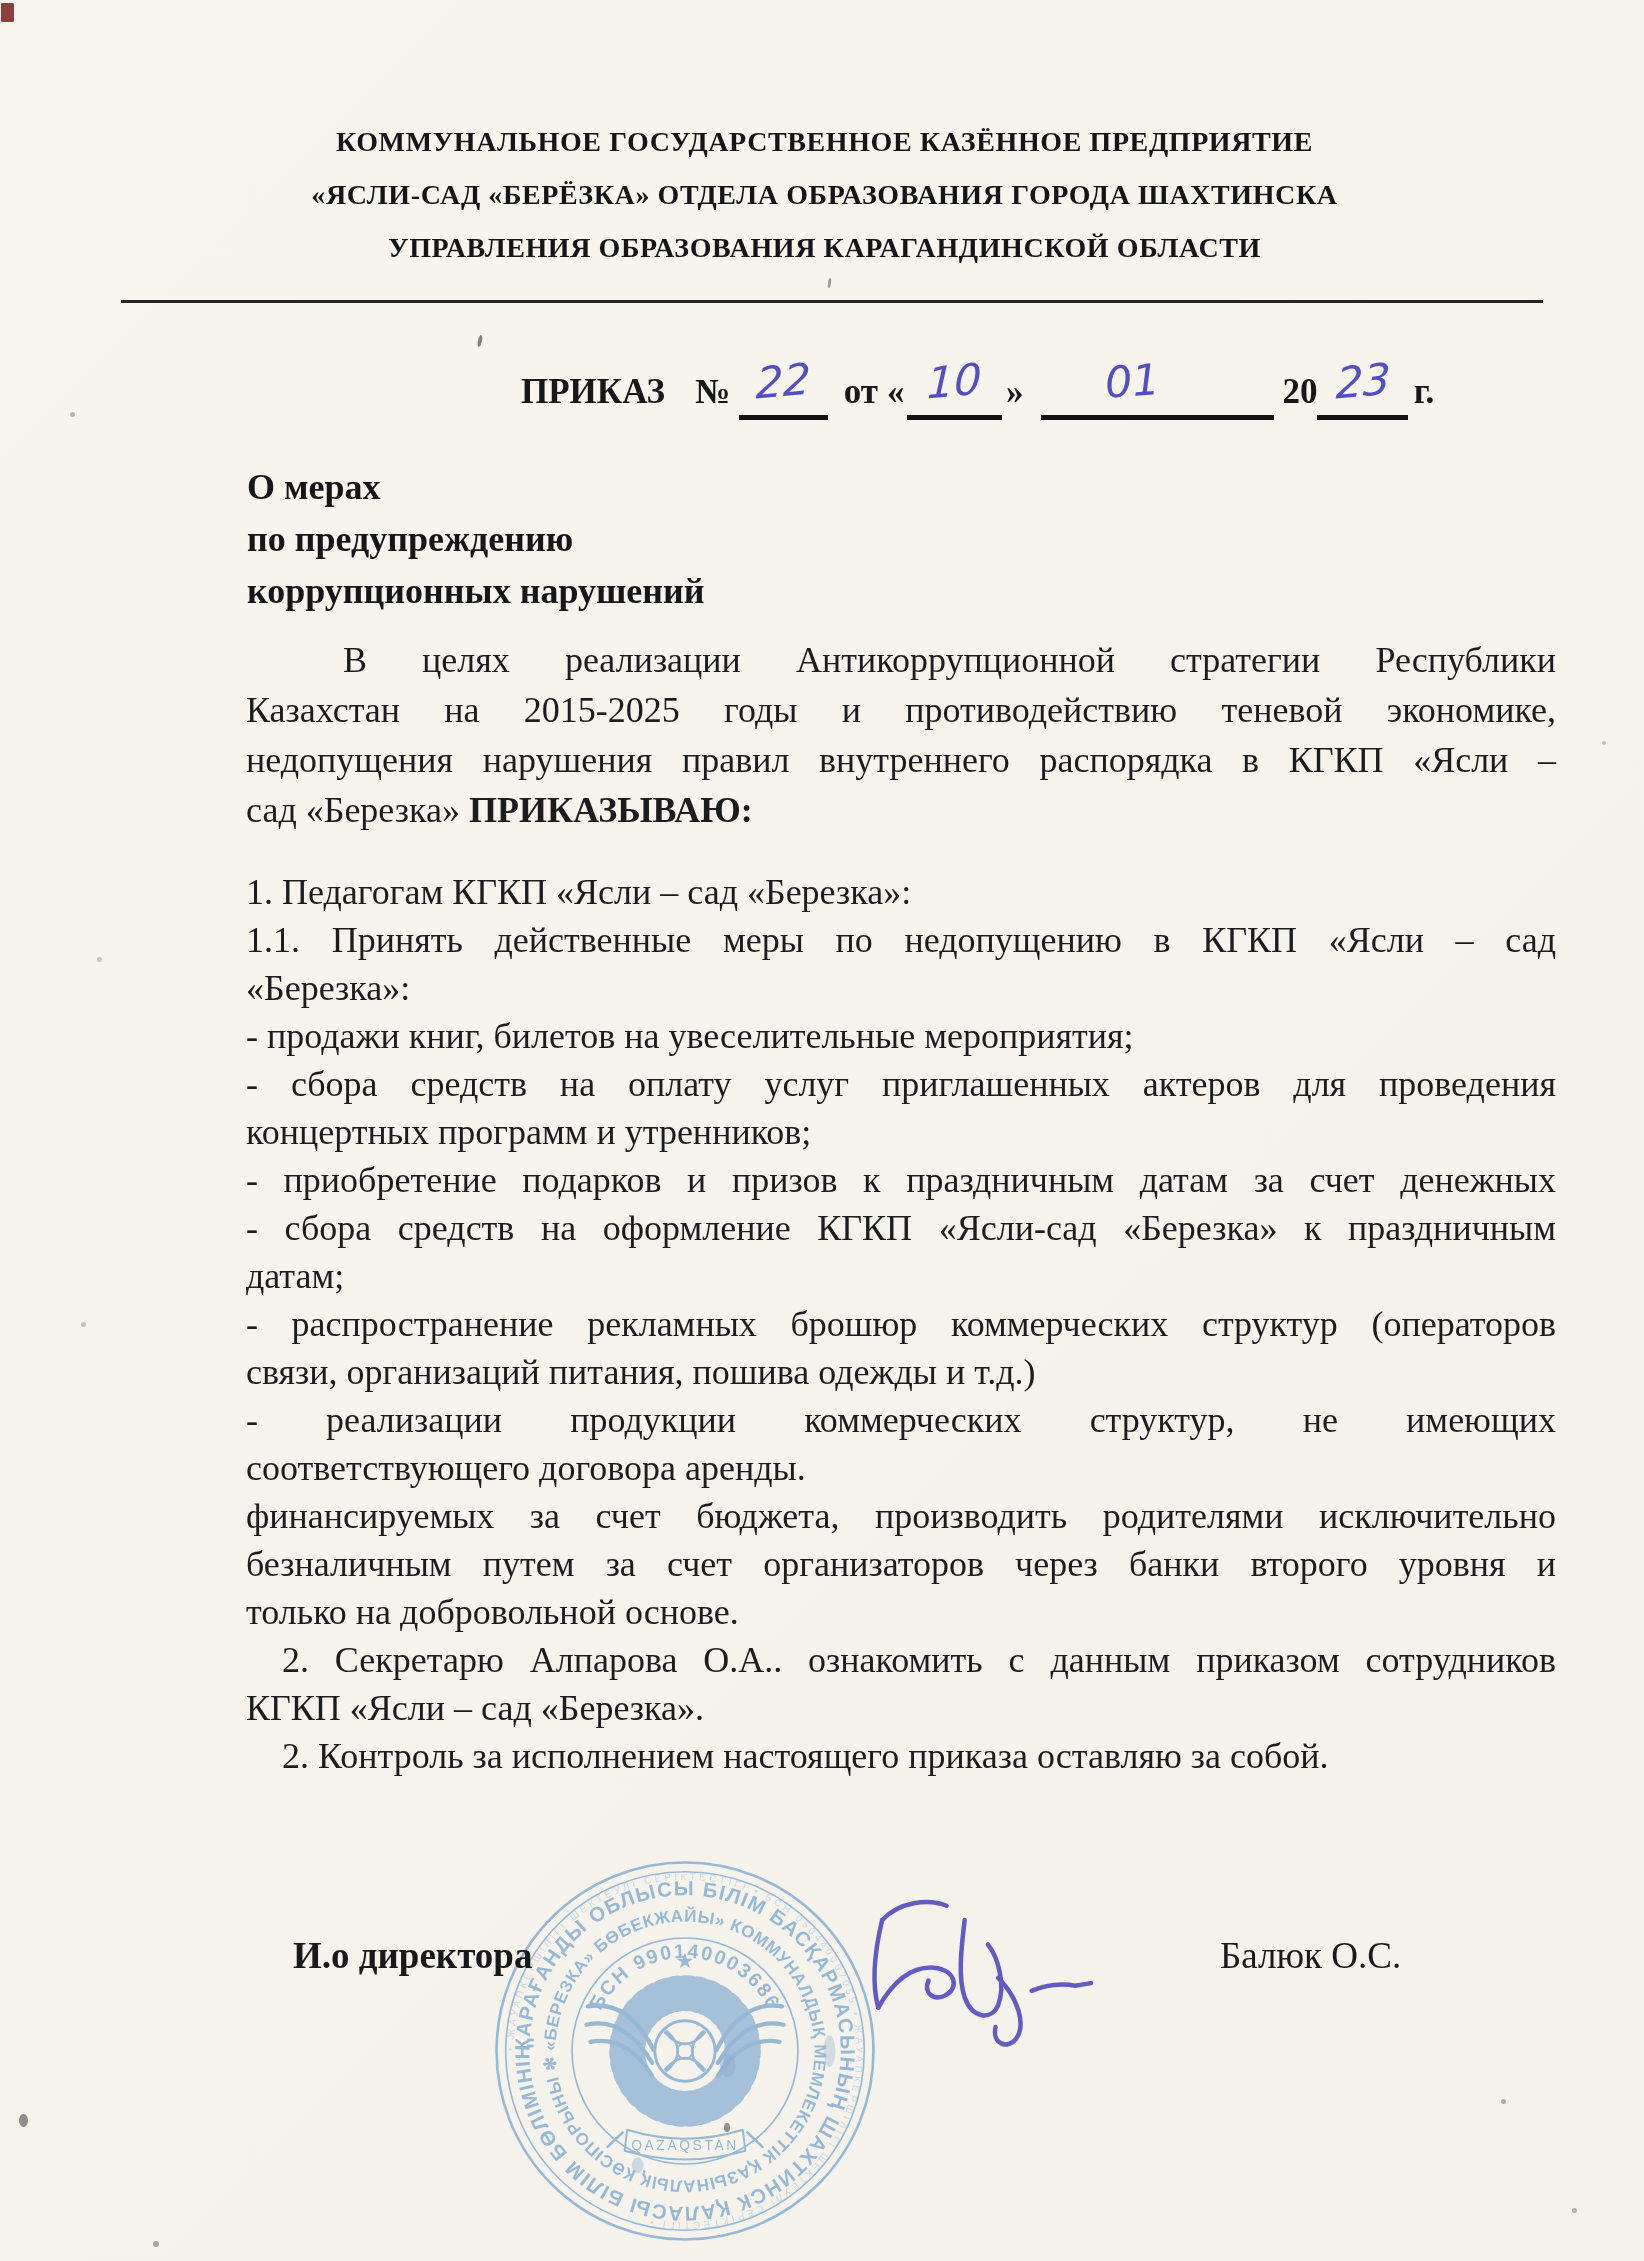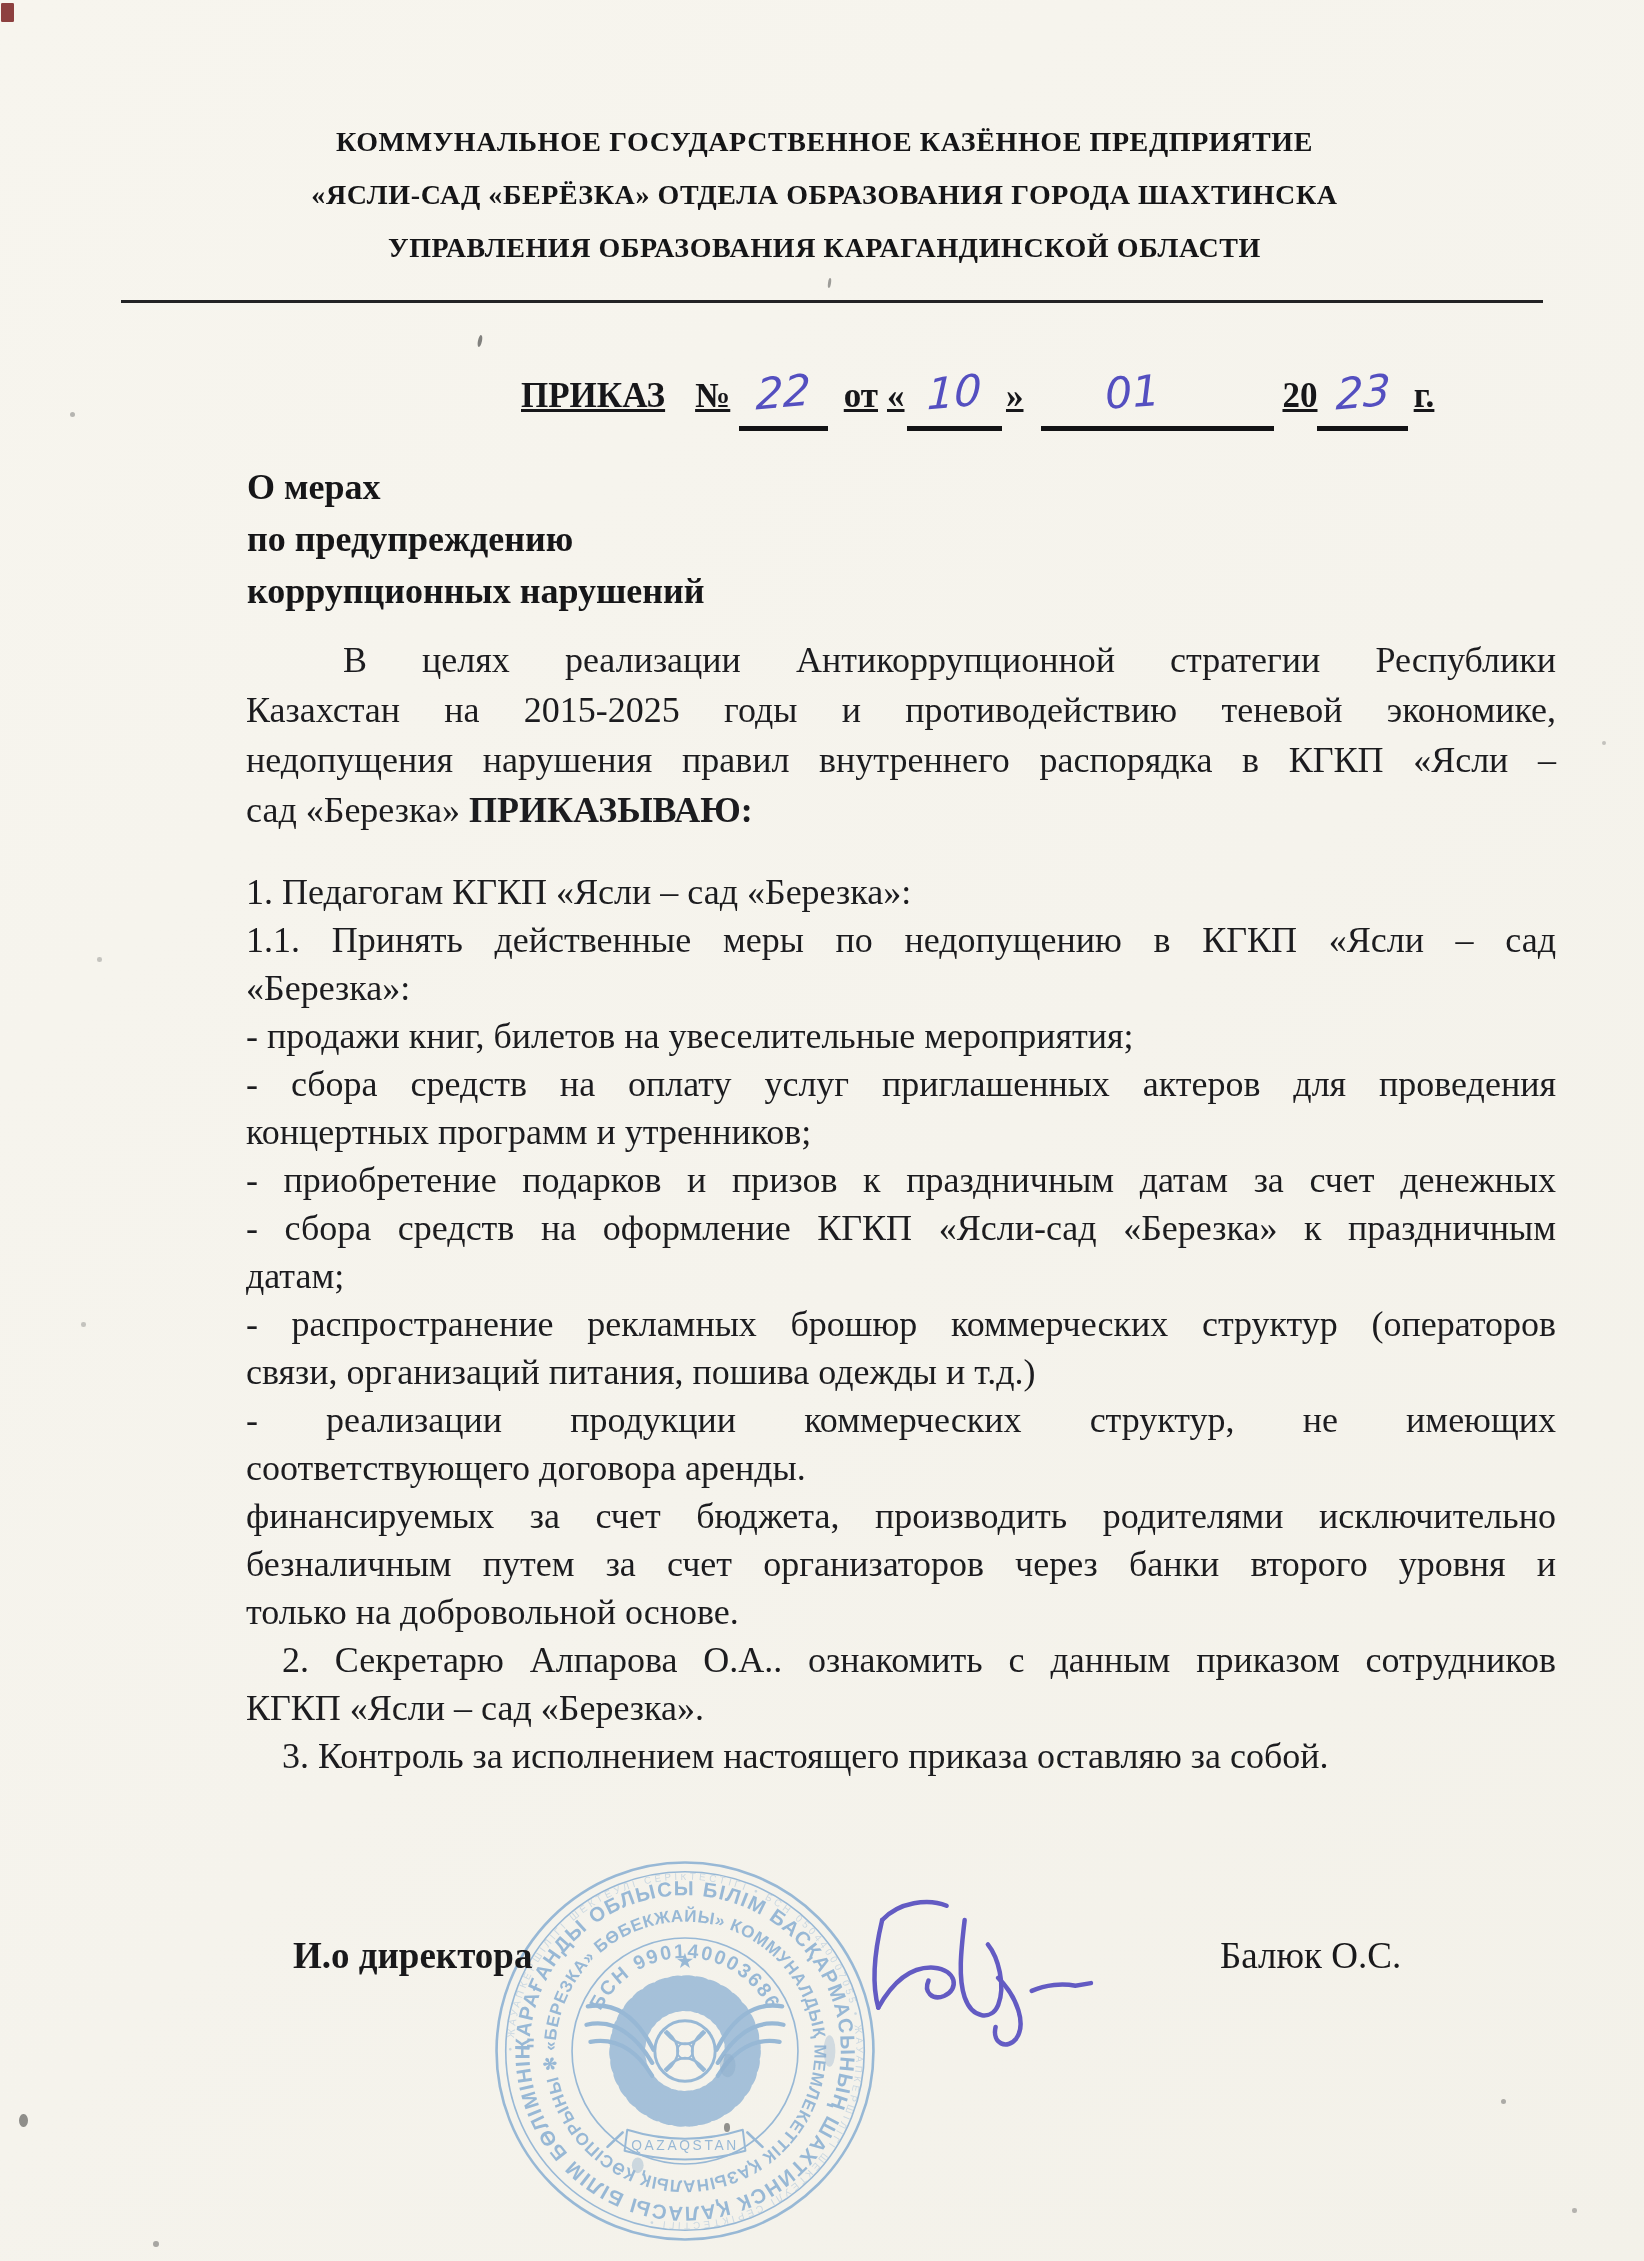--- a/index.html
+++ b/index.html
@@ -17,23 +17,23 @@
     position:absolute;left:90px;top:115px;width:1469px;
     text-align:center;font-weight:bold;font-size:28px;line-height:53px;
     letter-spacing:0.6px;color:#151517;
   }
   .rule{
     position:absolute;left:121px;top:300px;width:1422px;height:3.2px;
     background:#232325;
   }
   
   .orow{
-    position:absolute;left:521px;top:376px;height:64px;
-    display:flex;align-items:flex-start;
-    font-weight:bold;font-size:35px;color:#17171a;white-space:nowrap;text-decoration:underline;
+    position:absolute;left:521px;top:360px;height:64px;
+    display:flex;align-items:center;
+    font-weight:bold;font-size:35px;color:#17171a;white-space:nowrap;
   }
   .orow .w{margin-right:9px;}
   .blank{
     position:relative;display:inline-block;height:50px;
     border-bottom:5.8px solid #131315;text-align:center;
   }
   .hw{
     font-family:"DejaVu Sans","Liberation Sans",sans-serif;
     font-style:italic;font-weight:400;color:#544fc0;
     display:inline-block;transform:rotate(-5deg) skewX(-7deg);
@@ -122,21 +122,21 @@
         <div class="bl l2">датам;</div>
         <div class="bl l2 j">- распространение рекламных брошюр коммерческих структур (операторов</div>
         <div class="bl l2">связи, организаций питания, пошива одежды и т.д.)</div>
         <div class="bl l2 j">- реализации продукции коммерческих структур, не имеющих</div>
         <div class="bl l2">соответствующего договора аренды.</div>
         <div class="bl l2 j">финансируемых за счет бюджета, производить родителями исключительно</div>
         <div class="bl l2 j">безналичным путем  за счет организаторов через банки второго уровня и</div>
         <div class="bl l2">только на добровольной основе.</div>
         <div class="bl l2 j ind2">2. Секретарю Алпарова О.А.. ознакомить с данным приказом сотрудников</div>
         <div class="bl l2">КГКП «Ясли – сад «Березка».</div>
-        <div class="bl l2 ind2">3. Контроль за исполнением настоящего приказа оставляю за собой.</div>
+        <div class="bl l2 ind2">2. Контроль за исполнением настоящего приказа оставляю за собой.</div>
       </div>
   </div>
 
   <div class="sigrole">И.о директора</div>
   <div class="signame">Балюк О.С.</div>
 
   <svg class="sigstroke" width="303" height="174" viewBox="0 0 470 270">
     <g fill="none" stroke="#574fc0" stroke-width="7" stroke-linecap="round" opacity="0.92">
       <path d="M 70,62 C 58,112 54,162 64,198"></path>
       <path d="M 70,62 C 96,34 142,28 170,40"></path>

